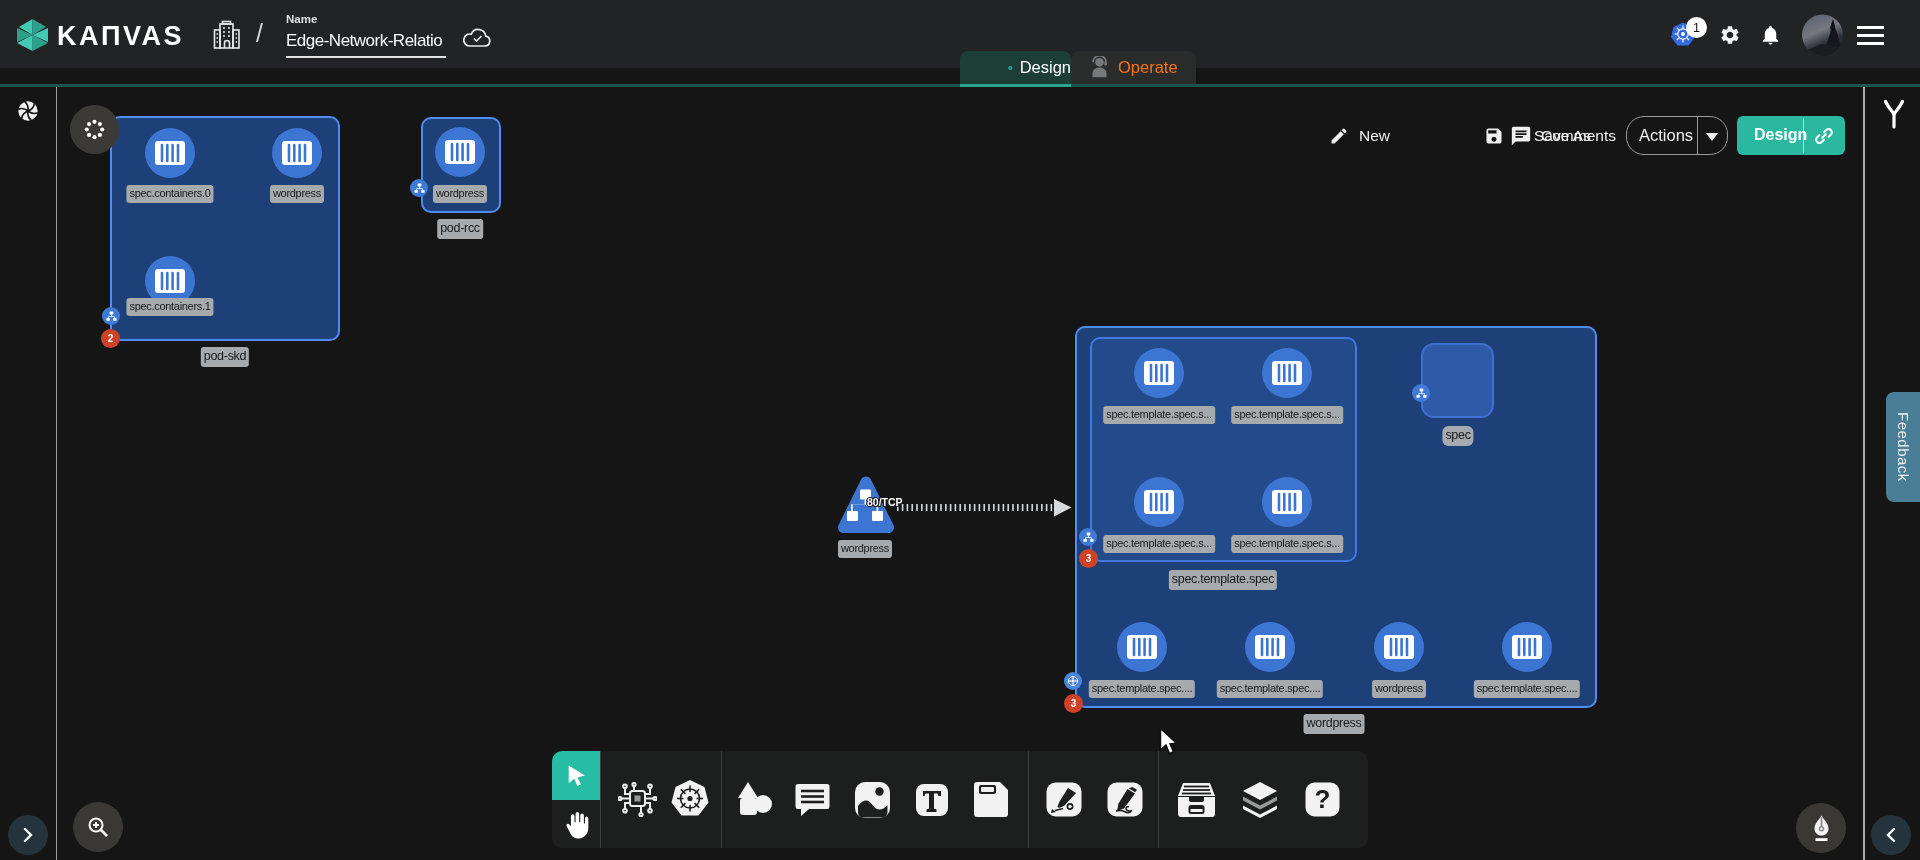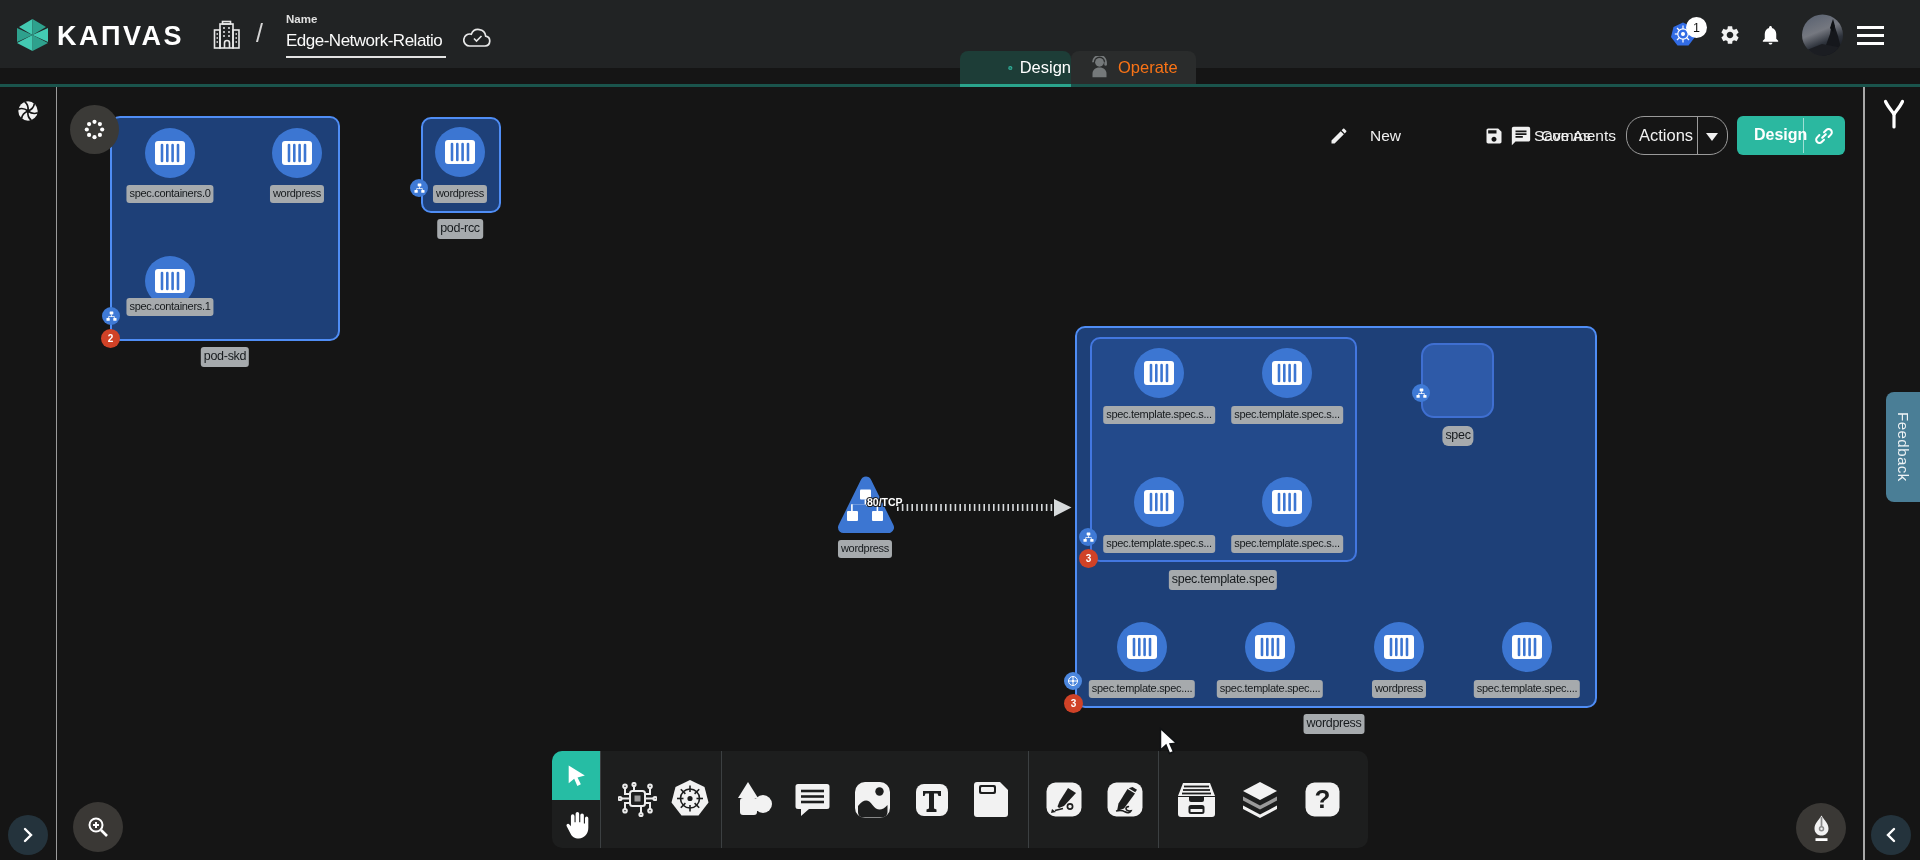--- a/index.html
+++ b/index.html
@@ -175,21 +175,21 @@
       <div class="lbl">Design</div>
     </div>
   </div>
   <div id="tealline"></div>
   <div id="design-underline"></div>
 
   <div class="actitem" style="left:1329px;">
     <svg width="20" height="20" viewBox="0 0 24 24" fill="#f0f0f0">
         <path d="M3 17.25V21h3.75L17.81 9.94l-3.75-3.75L3 17.25zM20.71 7.04c.39-.39.39-1.02 0-1.41l-2.34-2.34c-.39-.39-1.02-.39-1.41 0l-1.83 1.83 3.75 3.75 1.83-1.83z"></path>
       </svg>
-    <span style="margin-left:21px;">New</span>
+    <span style="margin-left:10px;">New</span>
   </div>
   <div class="actitem" style="left:1484px;gap:20px;">
     <svg width="20" height="20" viewBox="0 0 24 24" fill="#f0f0f0">
         <path d="M17 3H5c-1.11 0-2 .9-2 2v14c0 1.1.89 2 2 2h14c1.1 0 2-.9 2-2V7l-4-4zm-5 16c-1.66 0-3-1.34-3-3s1.34-3 3-3 3 1.34 3 3-1.34 3-3 3zm3-10H5V5h10v4z"></path>
       </svg>
     <span style="margin-left:10px;">Save As</span>
   </div>
   <div class="actitem" style="left:1510px;">
     <svg width="22" height="22" viewBox="0 0 24 24" fill="#f0f0f0">
         <path d="M20 2H4c-1.1 0-2 .9-2 2v18l4-4h14c1.1 0 2-.9 2-2V4c0-1.1-.9-2-2-2zM6 9h12v2H6V9zm8 5H6v-2h8v2zm4-6H6V6h12v2z"></path>

